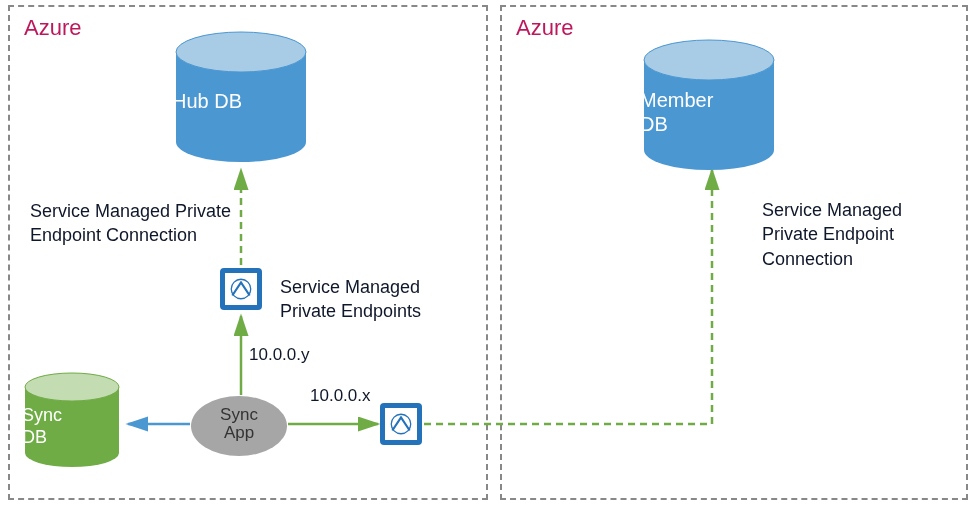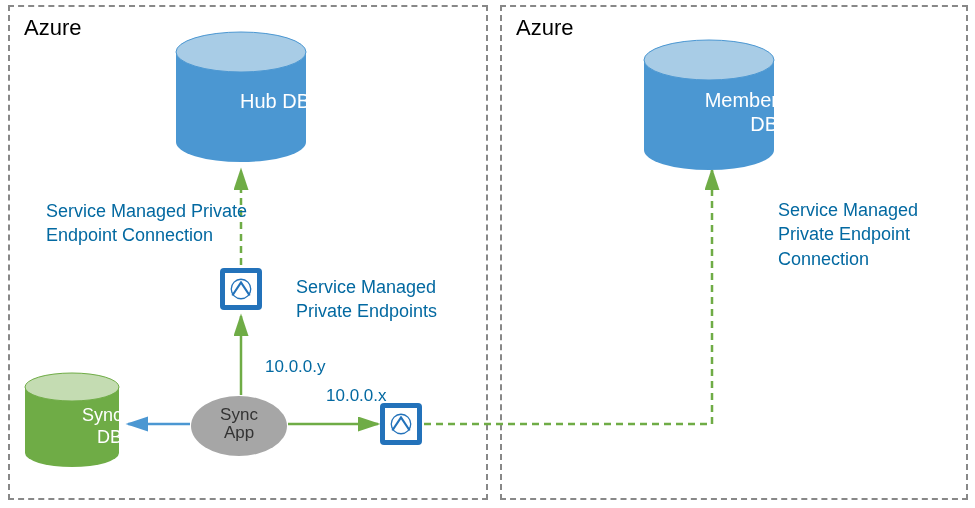--- a/index.html
+++ b/index.html
@@ -22,31 +22,31 @@
       height: 495px;
     }
     .azure-box-right {
       left: 500px;
       top: 5px;
       width: 468px;
       height: 495px;
     }
     .azure-title {
       font-size: 22px;
-      color: #000000;
+      color: #be185d;
       padding: 8px 14px;
       font-weight: 400;
     }
     .db-cylinder {
       position: absolute;
     }
     .db-cylinder svg { display: block; }
     .db-label {
       position: absolute;
-      text-align: right;
+      text-align: left;
       color: white;
       font-size: 20px;
       width: 100%;
       top: 50%;
       transform: translateY(-35%);
       line-height: 1.2;
     }
     .hub-db { left: 172px; top: 28px; width: 138px; height: 138px; }
     .member-db { left: 640px; top: 36px; width: 138px; height: 138px; }
     .sync-db { left: 22px; top: 370px; width: 100px; height: 100px; }
@@ -81,28 +81,27 @@
       background: white;
       display: flex;
       align-items: center;
       justify-content: center;
     }
     .endpoint-icon-top { left: 220px; top: 268px; }
     .endpoint-icon-right { left: 380px; top: 403px; }
     .text-label {
       position: absolute;
       font-size: 18px;
-      color: #0369a1;
+      color: #0f172a;
       line-height: 1.35;
-      margin-left: 16px;
     }
     .label-left { left: 30px; top: 199px; width: 210px; }
     .label-right { left: 762px; top: 198px; width: 200px; }
     .label-endpoints { left: 280px; top: 275px; font-weight: 400; width:190px;}
-    .label-ip-y { left: 249px; top: 356px; font-size: 17px; }
+    .label-ip-y { left: 249px; top: 344px; font-size: 17px; }
     .label-ip-x { left: 310px; top: 385px; font-size: 17px; }
   </style>
 </head>
 <body>
 
 <div class="azure-box azure-box-left">
   <div class="azure-title">Azure</div>
 </div>
 
 <div class="azure-box azure-box-right">

